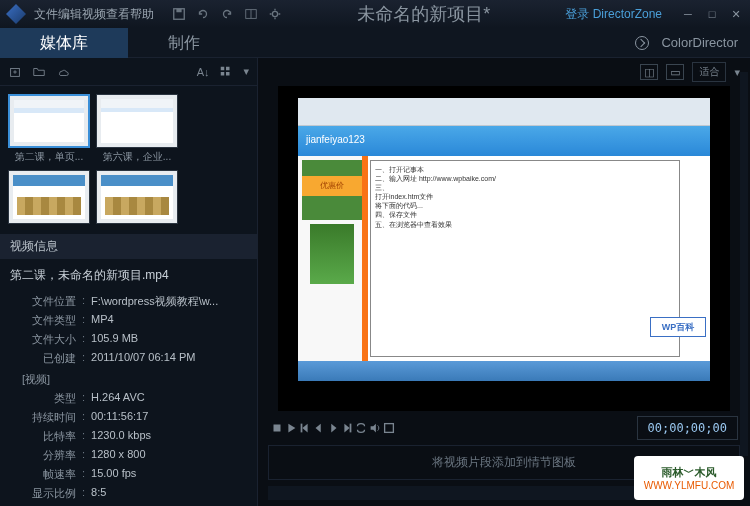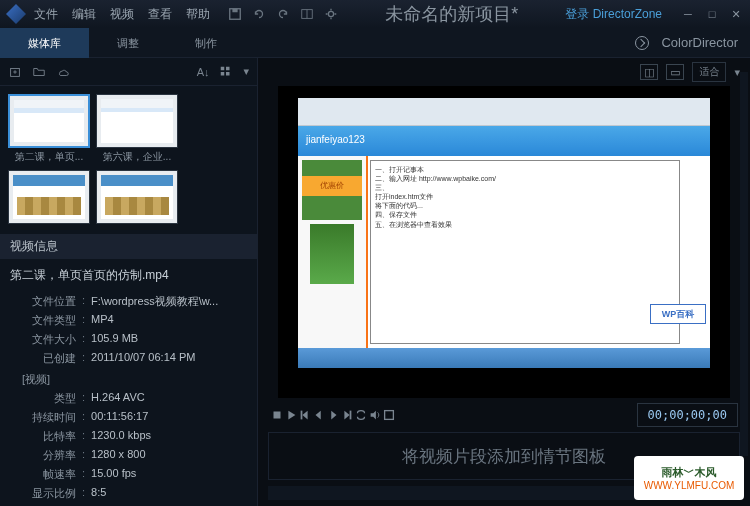--- a/index.html
+++ b/index.html
@@ -1,28 +1,28 @@
 <!DOCTYPE html>
 <html><head>
 <meta charset="utf-8">
 <style>
 *{margin:0;padding:0;box-sizing:border-box;font-family:"Microsoft YaHei",sans-serif;}
 body{background:#0a0e14;color:#b8c0c8;font-size:11px;width:750px;height:506px;overflow:hidden;position:relative;}
 .titlebar{height:28px;background:linear-gradient(#1a2230,#0f1620);display:flex;align-items:center;padding:0 6px;gap:8px;}
 .logo-icon{width:20px;height:20px;background:linear-gradient(135deg,#3a6fc4,#1a3a6a);clip-path:polygon(50% 0,100% 50%,50% 100%,0 50%);}
-.menu{display:flex;gap:14px;color:#9aa5b0;font-size:12px;}
+.menu{display:flex;color:#9aa5b0;font-size:12px;}
 .menu span{cursor:pointer;}
 .tb-icons{display:flex;gap:10px;margin-left:10px;color:#6a7580;}
 .tb-icons svg{width:14px;height:14px;}
 .title-center{flex:1;text-align:center;color:#8a95a0;font-size:18px;}
 .login-link{color:#4a9fd8;font-size:12px;margin-right:10px;}
 .wincontrols{display:flex;gap:8px;color:#8a95a0;}
 .wincontrols div{width:16px;text-align:center;cursor:pointer;}
 .tabbar{height:30px;background:#0f1620;display:flex;align-items:center;border-bottom:1px solid #1a2230;}
-.tab{padding:0 28px;height:30px;line-height:30px;color:#8a95a0;font-size:11px;cursor:pointer;}
+.tab{padding:0 40px;height:30px;line-height:30px;color:#8a95a0;font-size:16px;cursor:pointer;}
 .tab.active{background:#1e3a5a;color:#fff;}
 .brand{margin-left:auto;margin-right:12px;color:#8a95a0;font-size:13px;display:flex;align-items:center;gap:12px;}
 .brand-circle{width:14px;height:14px;border:1.5px solid #8a95a0;border-radius:50%;position:relative;}
 .brand-circle::after{content:"";position:absolute;width:5px;height:5px;border-top:1.5px solid #8a95a0;border-right:1.5px solid #8a95a0;transform:rotate(45deg);top:3px;left:2px;}
 .main{display:flex;height:448px;}
 .left{width:258px;background:#0d141d;border-right:1px solid #1a2230;display:flex;flex-direction:column;}
 .lib-toolbar{height:28px;display:flex;align-items:center;padding:0 8px;gap:10px;color:#7a8590;border-bottom:1px solid #1a2230;}
 .lib-toolbar svg{width:14px;height:14px;}
 .lib-spacer{flex:1;}
 .thumbs{padding:8px;display:flex;flex-wrap:wrap;gap:6px;}
@@ -43,31 +43,31 @@
 .section-label{color:#8a95a0;padding:4px 0 2px 12px;font-size:11px;}
 .right{flex:1;display:flex;flex-direction:column;background:#0a0e14;}
 .preview-toolbar{height:28px;display:flex;justify-content:flex-end;align-items:center;padding:0 10px;gap:8px;color:#7a8590;}
 .pv-btn{border:1px solid #2a3440;padding:2px 6px;font-size:10px;cursor:pointer;}
 .pv-icon{width:18px;height:16px;border:1px solid #3a4550;display:flex;align-items:center;justify-content:center;cursor:pointer;}
 .preview{flex:1;margin:0 20px;background:#000;position:relative;overflow:hidden;}
 .previmg{position:absolute;inset:12px 20px 30px 20px;background:#f0f4f8;}
 .prev-top{position:absolute;top:0;left:0;right:0;height:28px;background:#e0e8f0;border-bottom:1px solid #c0c8d0;}
 .prev-blue{position:absolute;top:28px;left:0;right:0;height:30px;background:linear-gradient(#4aa8e8,#2a88d8);color:#fff;font-size:10px;padding:8px;}
 .prev-content{position:absolute;top:58px;left:0;right:0;bottom:20px;background:#fff;}
-.prev-sidebar{position:absolute;left:0;top:0;width:70px;bottom:0;background:#f8f8f8;border-right:2px solid #f97316;}
+.prev-sidebar{position:absolute;left:0;top:0;width:70px;bottom:0;background:#f8f8f8;border-right:6px solid #f97316;}
 .prev-green{position:absolute;left:4px;top:4px;width:60px;height:60px;background:#4a8a3a;}
 .prev-orange{position:absolute;left:4px;top:20px;width:60px;height:20px;background:#f8a830;font-size:8px;color:#a04000;text-align:center;line-height:20px;}
 .prev-bottle{position:absolute;left:12px;top:68px;width:44px;height:60px;background:linear-gradient(#3a7a2a,#5aaa4a);}
 .prev-notepad{position:absolute;top:4px;left:72px;right:30px;bottom:4px;background:#fff;border:1px solid #888;font-size:7px;color:#333;padding:4px;line-height:1.3;overflow:hidden;}
 .prev-wplogo{position:absolute;right:4px;bottom:24px;width:56px;height:20px;background:#fff;border:1px solid #3a6fc4;color:#3a6fc4;font-size:9px;font-weight:bold;text-align:center;line-height:18px;}
 .prev-task{position:absolute;bottom:0;left:0;right:0;height:20px;background:linear-gradient(#5a9ad8,#3a7ab8);}
 .controls{height:34px;display:flex;align-items:center;padding:0 12px;color:#7a8590;}
 .controls svg{width:14px;height:14px;cursor:pointer;}
 .timecode{margin-left:auto;border:1px solid #2a3440;padding:4px 10px;font-size:12px;color:#9ac8f0;font-family:monospace;}
-.clip-area{height:48px;margin:0 10px 6px 10px;border:1px solid #1a2230;display:flex;align-items:center;justify-content:center;color:#6a7580;font-size:17px;}
+.clip-area{height:35px;margin:0 10px 6px 10px;border:1px solid #1a2230;display:flex;align-items:center;justify-content:center;color:#6a7580;font-size:12px;}
 .bottom-scroll{height:14px;margin:0 10px 6px 10px;background:#0f1620;position:relative;}
 .watermark{position:absolute;right:6px;bottom:6px;width:110px;height:44px;background:#fff;border-radius:4px;display:flex;flex-direction:column;align-items:center;justify-content:center;font-size:11px;}
 .wm-top{color:#2a5a2a;font-weight:bold;}
 .wm-bot{color:#e85a00;font-size:10px;}
 .scrollbar-v{position:absolute;right:2px;top:72px;bottom:50px;width:8px;background:#0f1620;}
 </style>
 </head>
 <body>
 
 <div class="titlebar">
@@ -105,21 +105,20 @@
   <div class="login-link">登录 DirectorZone</div>
   <div class="wincontrols">
     <div>─</div>
     <div>□</div>
     <div>✕</div>
   </div>
 </div>
 
 <div class="tabbar">
   <div class="tab active">媒体库</div>
-  <div class="tab">调整</div>
   <div class="tab">制作</div>
   <div class="brand">
     <div class="brand-circle"></div>
     <span>ColorDirector</span>
   </div>
 </div>
 
 <div class="main">
   <div class="left">
     <div class="lib-toolbar">
@@ -163,21 +162,21 @@
         <div class="thumb-label"></div>
       </div>
       <div class="thumb">
         <div class="thumb-img">
             <div class="thumb-inner2"></div>
           </div>
         <div class="thumb-label"></div>
       </div>
     </div>
     <div class="info-header">视频信息</div>
-    <div class="info-title">第二课，单页首页的仿制.mp4</div>
+    <div class="info-title">第二课，未命名的新项目.mp4</div>
     <div class="info-body">
       <div id="file-rows">
           <div class="info-row">
             <div class="info-label">文件位置</div>
             <div class="info-sep">:</div>
             <div class="info-val">F:\wordpress视频教程\w...</div>
           </div>
           <div class="info-row">
             <div class="info-label">文件类型</div>
             <div class="info-sep">:</div>

